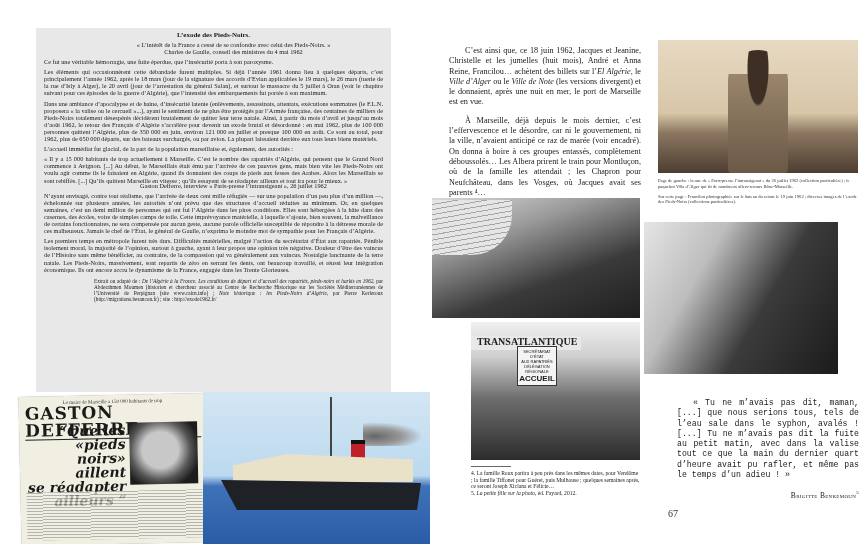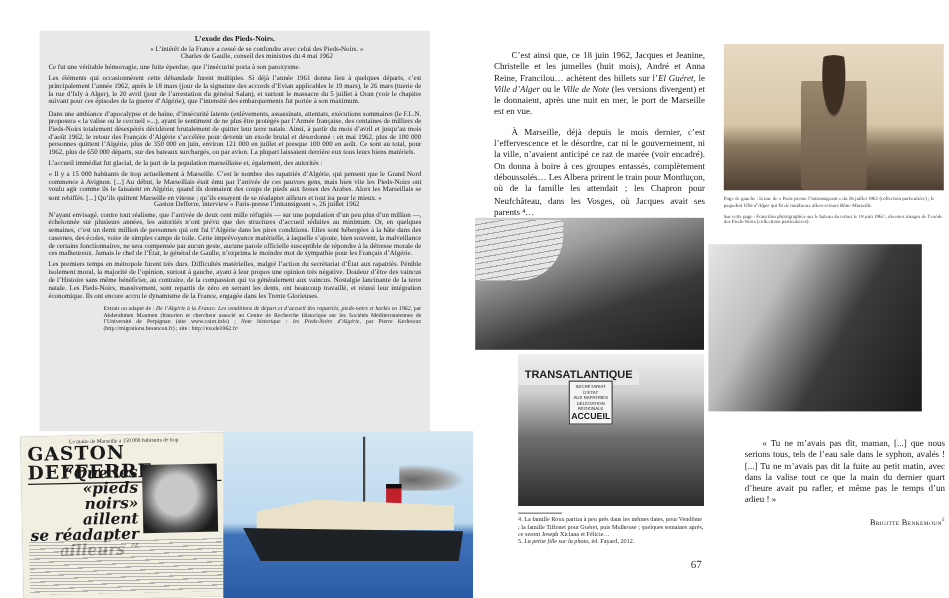--- a/index.html
+++ b/index.html
@@ -40,35 +40,35 @@
   
   .col-text { font-size: 8.2px; line-height: 10.3px; text-align: justify; }
   .col-text p { text-indent: 16px; margin-bottom: 8px; }
   .col-text i { font-style: italic; }
 
   .crowd { left: 432px; top: 198px; width: 208px; height: 120px;
            background: linear-gradient(160deg, #d9d9d9 0%, #9b9b9b 30%, #3a3a3a 65%, #1f1f1f 100%); }
   .crowd .boat { position: absolute; left: 0; top: 2px; width: 80px; height: 55px; background: repeating-linear-gradient(170deg, #e5e5e5 0 4px, #a5a5a5 4px 5px); border-radius: 0 0 40px 0; }
   .transat { left: 471px; top: 322px; width: 169px; height: 138px;
              background: linear-gradient(180deg, #f0f0f0 0%, #cfcfcf 25%, #6e6e6e 55%, #2c2c2c 100%); }
-  .transat .banner { position: absolute; left: 0; top: 14px; width: 110px; height: 14px; background: #e8e8e8; font-family: Liberation Sans, sans-serif; font-weight: bold; font-size: 10px; color: #222; padding-left: 6px; }
+  .transat .banner { position: absolute; left: 0; top: 14px; width: 110px; height: 14px; background: #e8e8e8; font-family: Liberation Serif, serif; font-weight: bold; font-size: 10px; color: #222; padding-left: 6px; }
   .transat .sign { position: absolute; left: 46px; top: 24px; width: 40px; height: 40px; background: #f4f4f4; border: 1px solid #333; font-family: "Liberation Sans", sans-serif; font-size: 4px; text-align: center; line-height: 5px; padding-top: 2px; }
   .transat .sign b { display: block; font-size: 8px; line-height: 10px; }
 
   .francilou { left: 658px; top: 40px; width: 200px; height: 133px;
                background: linear-gradient(180deg, #e7d9c2 0%, #d8c6a8 55%, #8b7660 70%, #4d3e31 100%); }
   .francilou .figure { position: absolute; left: 70px; top: 10px; width: 60px; height: 123px; background: radial-gradient(ellipse at 50% 15%, #3d2f24 0 10px, transparent 11px), linear-gradient(180deg, transparent 0 24px, #9a866c 24px, #6b5846 100%); border-radius: 30px 30px 4px 4px; }
   .stairs { left: 644px; top: 222px; width: 194px; height: 152px;
             background: linear-gradient(120deg, #e5e5e5 0%, #bdbdbd 30%, #3b3b3b 60%, #1b1b1b 100%); }
 
   .caption { font-size: 4.6px; line-height: 5.8px; color: #333; }
   .caption i { font-style: italic; }
   .footnotes { font-size: 5.6px; line-height: 6.6px; color: #222; }
   .footnotes .rule { width: 40px; border-top: 0.5px solid #666; margin-bottom: 3px; }
-  .pull-quote { font-size: 8.2px; line-height: 10.3px; text-align: justify; text-indent: 16px; }
+  .pull-quote { font-size: 8.2px; line-height: 10.3px; text-align: justify; text-indent: 16px; font-family: Liberation Mono, monospace; }
   .author { font-size: 7.5px; letter-spacing: .3px; text-align: right; font-variant: small-caps; }
   .pagenum { font-size: 10px; color: #333; }
 </style>
 </head>
 <body>
 
 <div class="abs encadre">
   <p class="title">L’exode des Pieds-Noirs.</p>
   <div class="epigraph">
     <div>« L’intérêt de la France a cessé de se confondre avec celui des Pieds-Noirs. »</div>
@@ -103,21 +103,21 @@
 
 <div class="abs ship photo">
   <div class="smoke"></div>
   <div class="mast"></div>
   <div class="funnel"></div>
   <div class="deck"></div>
   <div class="hull"></div>
 </div>
 
 <div class="abs col-text" style="left:449px; top:46px; width:192px;">
-  <p><span>C’est ainsi que, ce 18 juin 1962, Jacques et Jeanine, Christelle et les jumelles (huit mois), André et Anna Reine, Francilou… achètent des billets sur l’</span><i>El Guéret</i><span>, le </span><i>Ville d’Alger</i><span> ou le </span><i>Ville de Note</i><span> (les versions divergent) et le donnaient, après une nuit en mer, le port de Marseille est en vue.</span></p>
+  <p><span>C’est ainsi que, ce 18 juin 1962, Jacques et Jeanine, Christelle et les jumelles (huit mois), André et Anna Reine, Francilou… achètent des billets sur l’</span><i>El Algérie</i><span>, le </span><i>Ville d’Alger</i><span> ou le </span><i>Ville de Note</i><span> (les versions divergent) et le donnaient, après une nuit en mer, le port de Marseille est en vue.</span></p>
   <p>À Marseille, déjà depuis le mois dernier, c’est l’effervescence et le désordre, car ni le gouvernement, ni la ville, n’avaient anticipé ce raz de marée (voir encadré). On donna à boire à ces groupes entassés, complètement déboussolés… Les Albera prirent le train pour Montluçon, où de la famille les attendait ; les Chapron pour Neufchâteau, dans les Vosges, où Jacques avait ses parents ⁴…</p>
 </div>
 
 <div class="abs francilou photo">
   <div class="figure"></div>
 </div>
 
 <div class="abs caption" style="left:658px; top:178px; width:200px;">
   <p style="margin-bottom:4px;"><span>Page de gauche : la une de « Paris-presse l’intransigeant » du 26 juillet 1962 (collection particulière) ; le paquebot </span><i>Ville d’Alger</i><span> qui fit de nombreux allers-retours Bône-Marseille.</span></p>
   <p>Sur cette page : Francilou photographiée sur le bateau du retour le 19 juin 1962 ; diverses images de l’exode des Pieds-Noirs (collections particulières).</p>
@@ -143,13 +143,13 @@
   <div class="rule"></div>
   <p>4. La famille Roux partira à peu près dans les mêmes dates, pour Vendôme ; la famille Tiffonet pour Guéret, puis Mulhouse ; quelques semaines après, ce seront Joseph Xiclana et Félicie…</p>
   <p><span>5. </span><i>La petite fille sur la photo</i><span>, éd. Fayard, 2012.</span></p>
 </div>
 
 <div class="abs" style="left:677px; top:398px; width:182px;">
   <p class="pull-quote">« Tu ne m’avais pas dit, maman, [...] que nous serions tous, tels de l’eau sale dans le syphon, avalés ! [...] Tu ne m’avais pas dit la fuite au petit matin, avec dans la valise tout ce que la main du dernier quart d’heure avait pu rafler, et même pas le temps d’un adieu ! »</p>
   <p class="author" style="margin-top:10px;"><span>Brigitte Benkemoun</span><sup style="font-size:5px;">5</sup></p>
 </div>
 
-<div class="abs pagenum" style="left:628px; top:508px;text-align:center;">67</div>
+<div class="abs pagenum" style="left:668px; top:508px;text-align:center;">67</div>
 
 </body></html>

